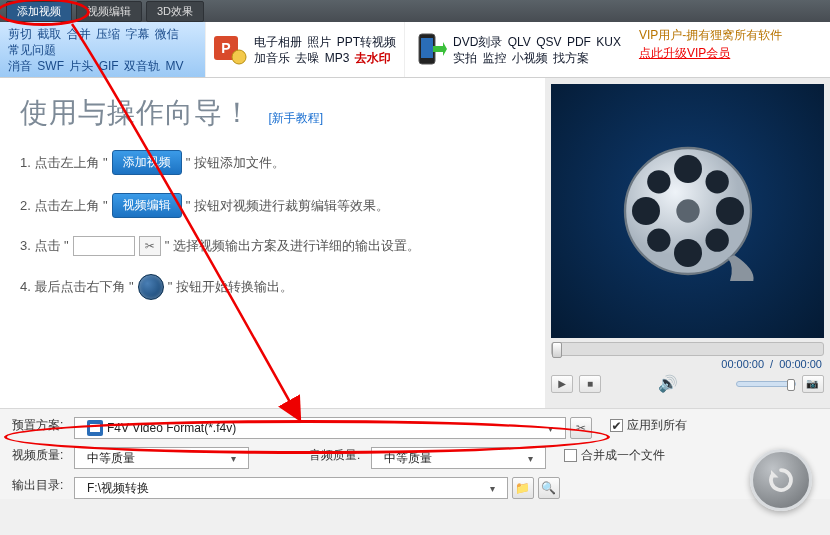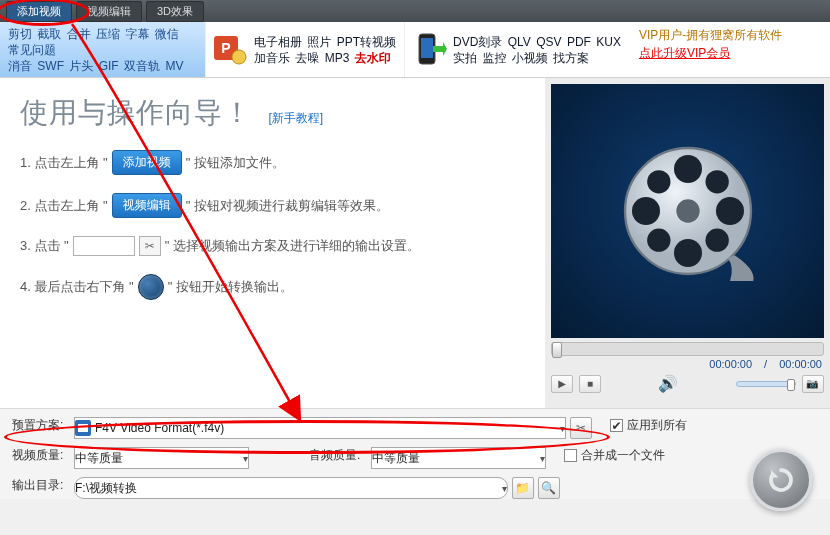--- a/index.html
+++ b/index.html
@@ -30,34 +30,34 @@
 .mini-field { display:inline-block; width:62px; height:20px; border:1px solid #b0b0b0; background:#fff; }
 .mini-gear { display:inline-flex; width:22px; height:20px; border:1px solid #b0b0b0; background:#f5f5f5; align-items:center; justify-content:center; font-size:12px; color:#666; }
 .mini-round { display:inline-flex; width:26px; height:26px; border-radius:50%; background:radial-gradient(circle at 35% 35%, #4a7fb5, #0d3a66); border:1px solid #0a2f52; box-shadow:inset 0 0 4px rgba(255,255,255,.4); }
 
 .preview { flex:1; background:#ececec; padding:6px; }
 .preview-screen { width:100%; height:254px; background:radial-gradient(circle at 50% 45%, #0e3a6e, #041a33); display:flex; align-items:center; justify-content:center; position:relative; }
 .reel-svg { width:140px; height:140px; }
 .preview-ctrl { margin-top:4px; }
 .slider { height:14px; background:#ddd; border:1px solid #bbb; border-radius:3px; position:relative; }
 .slider-thumb { position:absolute; left:0; top:-1px; width:10px; height:16px; background:linear-gradient(#fff,#d0d0d0); border:1px solid #999; border-radius:2px; }
-.time-row { display:flex; justify-content:flex-end; font-size:11px; color:#1a4b8a; padding:2px 2px; gap:12px; }
+.time-row { display:flex; justify-content:flex-end; font-size:11px; color:#1a4b8a; padding:2px 2px; gap:6px; }
 .play-row { display:flex; align-items:center; gap:6px; padding:2px 0; }
 .play-btn { width:22px; height:18px; border:1px solid #bbb; background:linear-gradient(#fdfdfd,#e5e5e5); display:flex; align-items:center; justify-content:center; font-size:10px; color:#555; border-radius:2px; }
 .vol-slider { flex:none; width:60px; height:6px; background:#cfe0f2; border:1px solid #9fb9d4; border-radius:3px; position:relative; margin-left:auto; }
 .vol-thumb { position:absolute; right:0; top:-3px; width:8px; height:12px; background:#fff; border:1px solid #888; border-radius:2px; }
 
 .bottom { padding:8px 12px 0 12px; background:#f4f4f4; border-top:1px solid #d8d8d8; position:relative; }
 .row { display:flex; align-items:flex-start; margin-bottom:8px; font-size:12px; color:#333; }
 .row-label { width:62px; text-align:left; color:#333; }
-.combo { height:22px; border:1px solid #a9a9a9; background:#fff; display:flex; align-items:center; padding:0 0; font-size:12px; color:#222; position:relative; }
+.combo { height:22px; border:1px solid #a9a9a9; background:#fff; display:flex; align-items:center; padding:0 12px; font-size:12px; color:#222; position:relative; }
 .combo .arrow { margin-left:auto; font-size:10px; color:#555; }
 .combo.wide { width:492px; }
 .combo.med { width:175px; }
-.combo.long { width:434px;border-radius:10px; }
+.combo.long { width:434px; }
 .icon16 { width:16px; height:16px; margin-right:4px; display:inline-flex; align-items:center; justify-content:center; font-size:11px; }
 .sq-btn { width:22px; height:22px; border:1px solid #a9a9a9; background:linear-gradient(#fdfdfd,#e3e3e3); display:flex; align-items:center; justify-content:center; font-size:12px; color:#555; margin-left:4px; border-radius:2px; }
 .chk { display:flex; align-items:center; gap:4px; margin-left:18px; }
 .chk-box { width:13px; height:13px; border:1px solid #888; background:#fff; display:flex; align-items:center; justify-content:center; }
 .big-round-btn { position:absolute; right:18px; top:40px; width:62px; height:62px; border-radius:50%; background:radial-gradient(circle at 35% 30%, #bfc3c7, #6a6e72); border:3px solid #d9dcdf; display:flex; align-items:center; justify-content:center; box-shadow:0 2px 6px rgba(0,0,0,.3); }
 .big-round-btn svg { width:30px; height:30px; }
 
 .arrow-line { position:absolute; pointer-events:none; z-index:49; }
 </style>
 </head>

